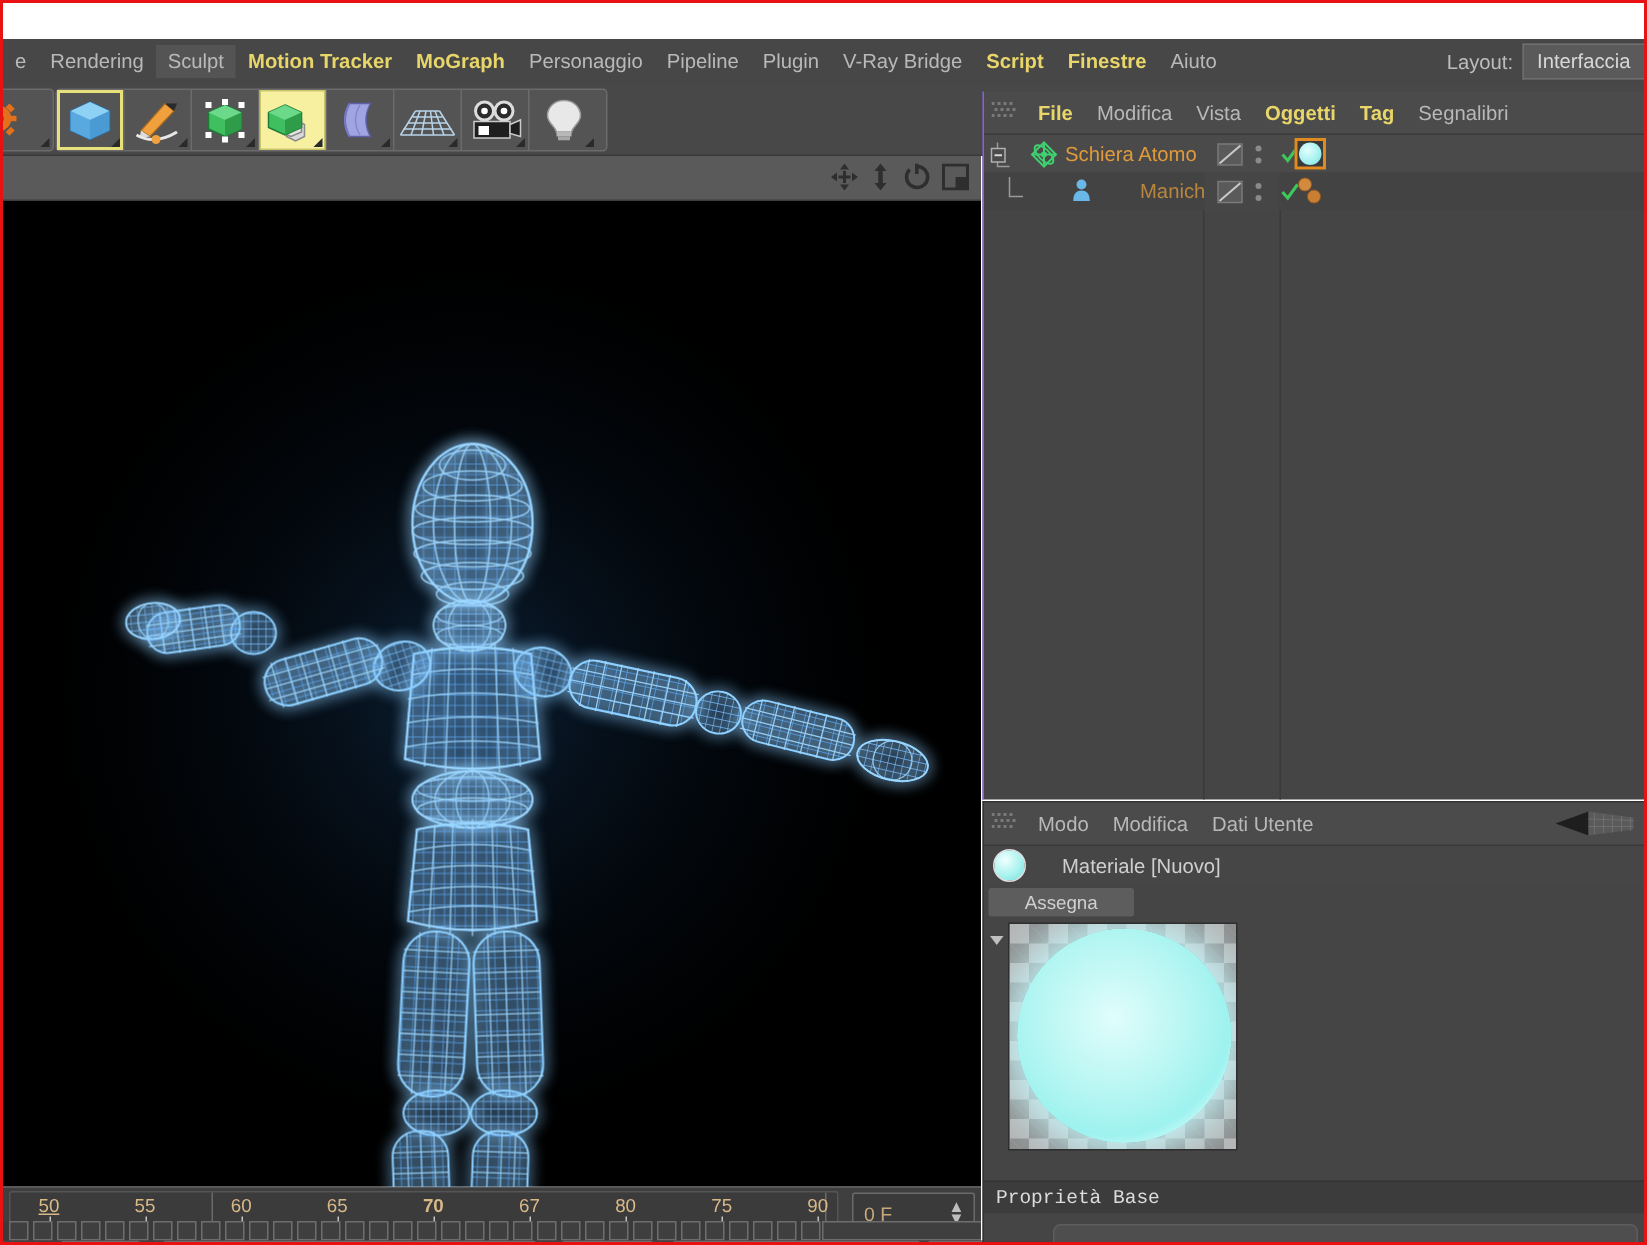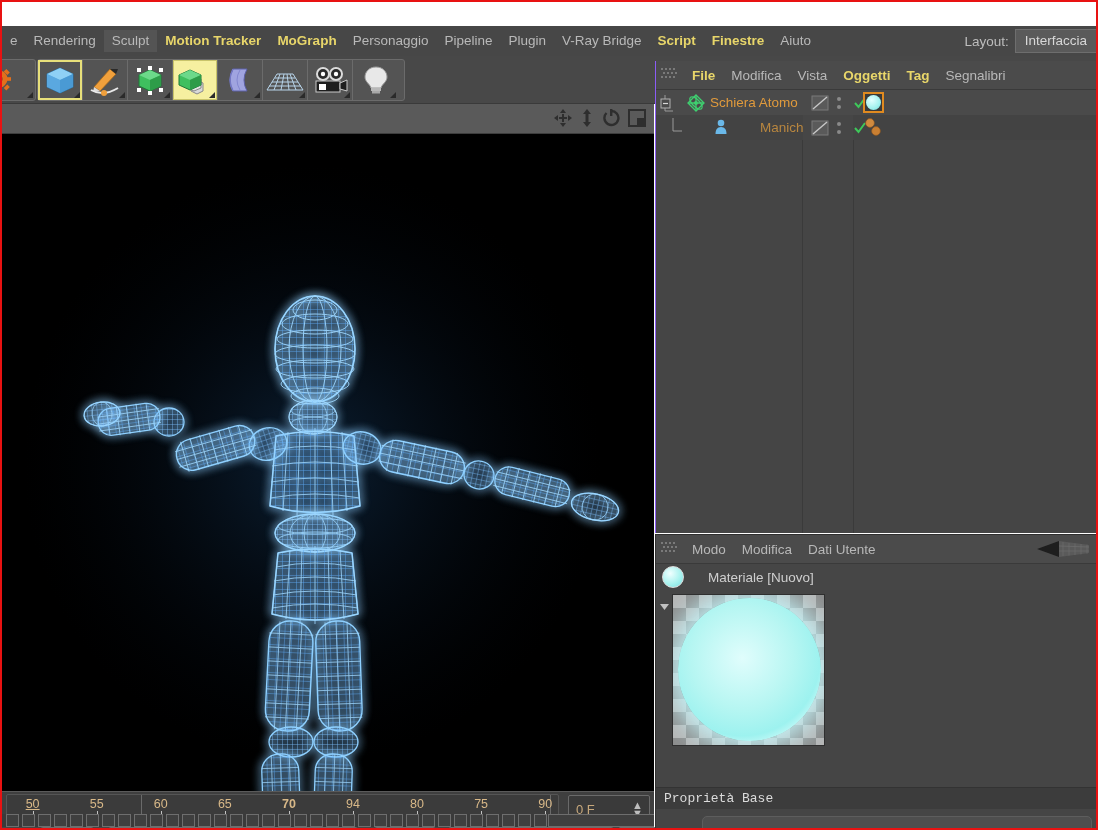--- a/index.html
+++ b/index.html
@@ -547,21 +547,21 @@
   <div class="timeline">
     <div class="tl-track">
       <div class="tl-major" style="left:134px;"></div>
       <div class="tl-major" style="left:543px;"></div>
       <div id="tl-content">
           <div class="tl-num" style="left: 25.6279px; text-decoration: underline;">50</div>
           <div class="tl-num" style="left: 89.6977px;">55</div>
           <div class="tl-num" style="left: 153.767px;">60</div>
           <div class="tl-num" style="left: 217.837px;">65</div>
           <div class="tl-num" style="left: 281.907px; font-weight: bold;">70</div>
-          <div class="tl-num" style="left: 345.977px;">94</div>
+          <div class="tl-num" style="left: 345.977px;">67</div>
           <div class="tl-num" style="left: 410.047px;">80</div>
           <div class="tl-num" style="left: 474.116px;">75</div>
           <div class="tl-num" style="left: 538.186px;">90</div>
           <div class="tl-tick" style="left: 0px; height: 7px;"></div>
           <div class="tl-tick" style="left: 12.814px; height: 7px;"></div>
           <div class="tl-tick" style="left: 25.6279px; height: 11px;"></div>
           <div class="tl-tick" style="left: 38.4419px; height: 7px;"></div>
           <div class="tl-tick" style="left: 51.2558px; height: 7px;"></div>
           <div class="tl-tick" style="left: 64.0698px; height: 7px;"></div>
           <div class="tl-tick" style="left: 76.8837px; height: 7px;"></div>
@@ -793,20 +793,23 @@
           </g>
         </svg>
       </span>
     </div>
 
     <div class="am-title">
       <div style="width:22px;height:22px;border-radius:50%;background:radial-gradient(circle at 36% 32%, #f0ffff, #a6f2ee 58%, #74dcdf);border:1px solid #dddddd;"></div>
       <div class="am-title-txt">Materiale [Nuovo]</div>
     </div>
 
+    <div class="am-tabs2">
+      <div class="am-tab" style="width:97px;">Assegna</div>
+    </div>
 
     <div class="mat-preview-row">
       <div class="mat-tri">
         <svg width="10" height="10" viewBox="0 0 10 10">
             <polygon points="0,2 9,2 4.5,8" fill="#c0c0c0"></polygon>
           </svg>
       </div>
       <div style="position:relative;width:153px;height:152px;border:1px solid #2f2f2f;overflow:hidden;">
         <div style="position:absolute;inset:0;background-image:
               linear-gradient(45deg,#8c8c8c 25%,transparent 25%,transparent 75%,#8c8c8c 75%),

